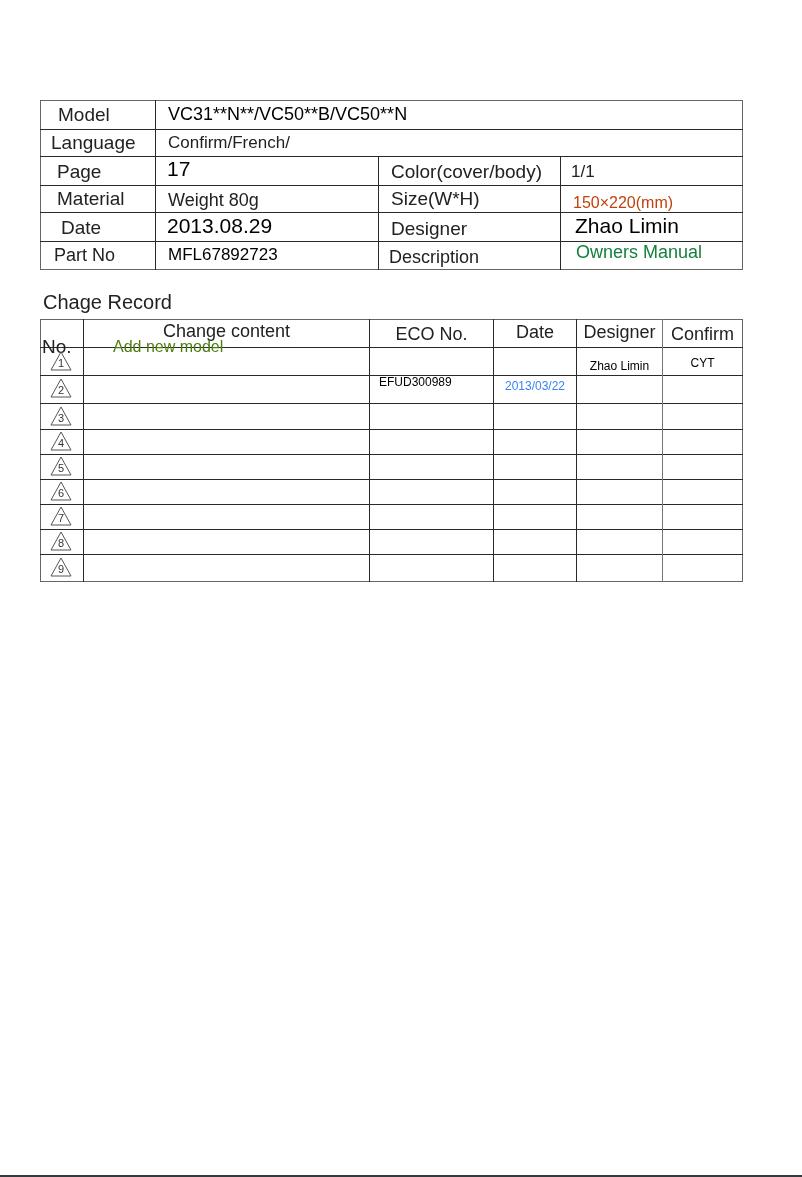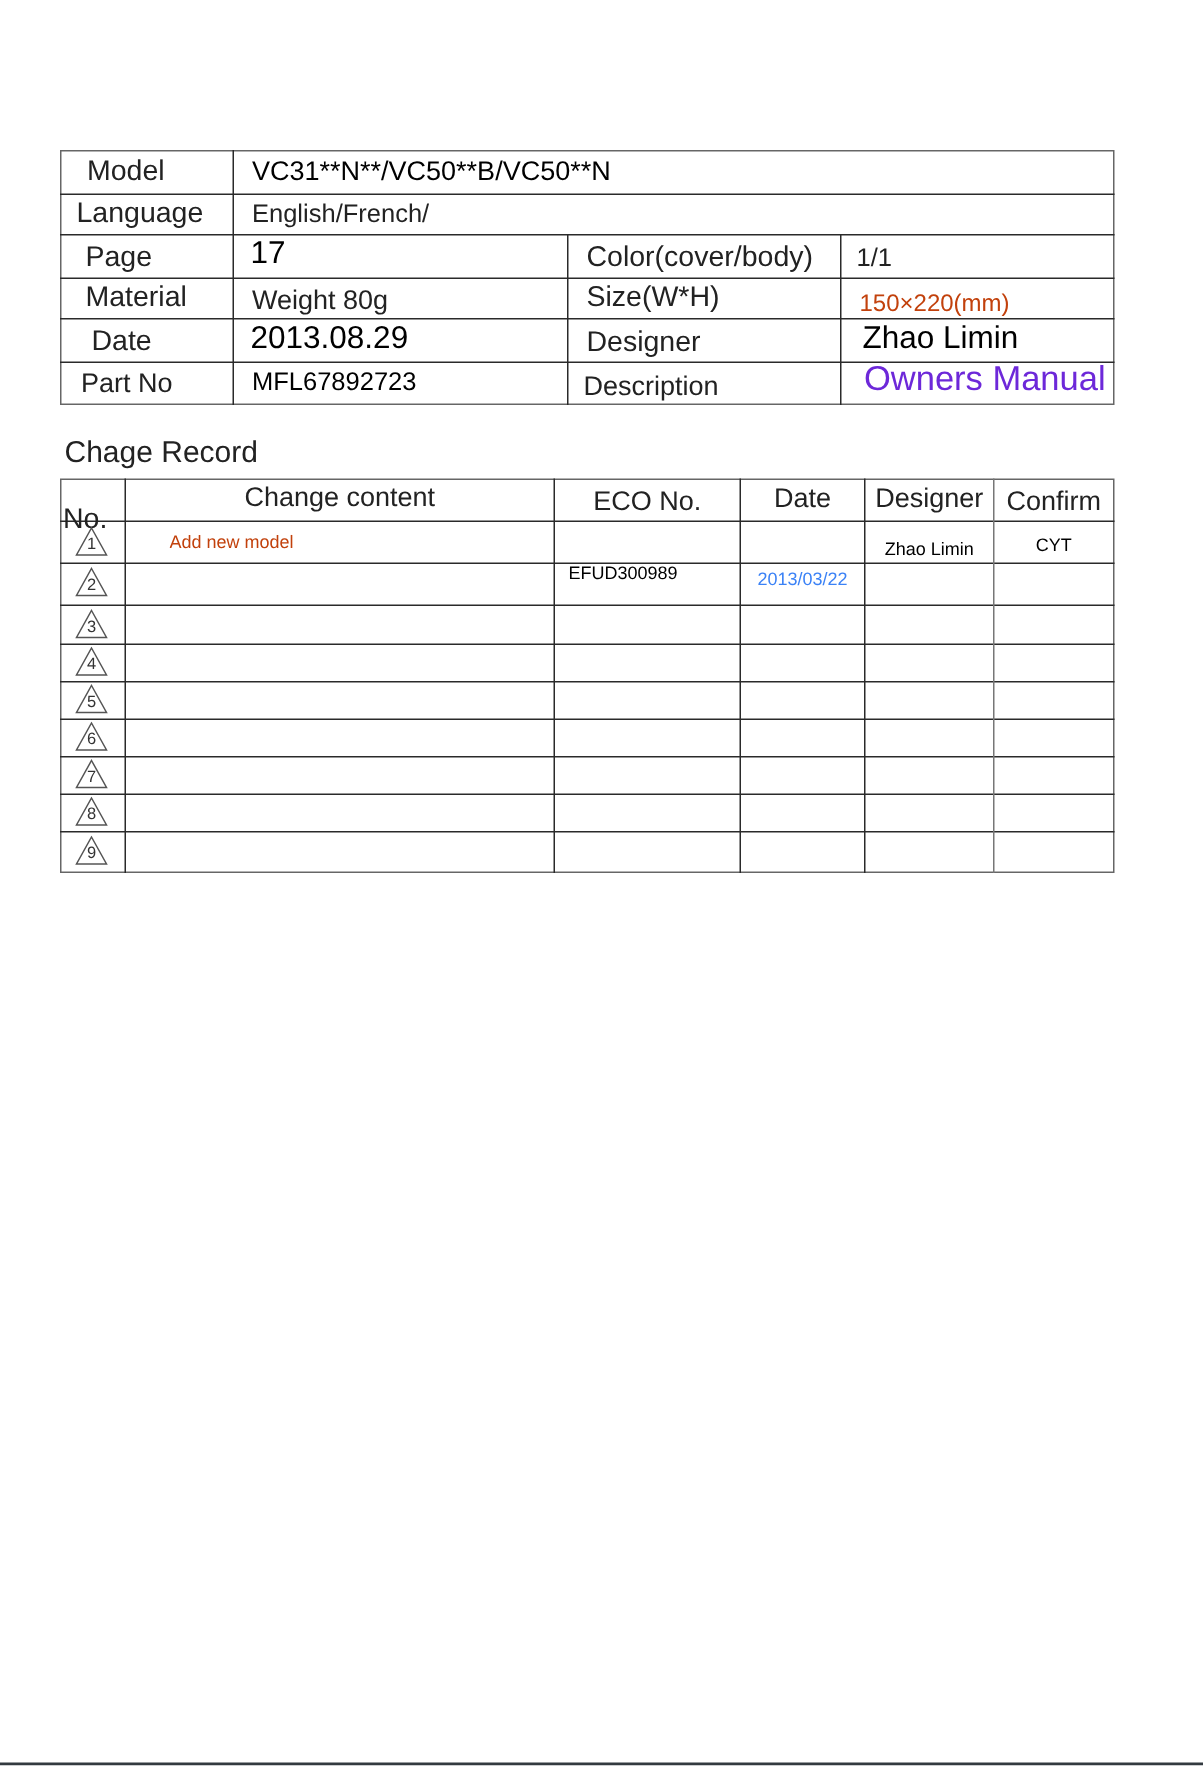--- a/index.html
+++ b/index.html
@@ -29,41 +29,41 @@
   <div class="hline" style="left:40px;top:241px;width:703px;"></div>
 
   <div class="vline" style="left:155px;top:100px;height:170px;"></div>
   <div class="vline" style="left:378px;top:156px;height:114px;"></div>
   <div class="vline" style="left:560px;top:156px;height:114px;"></div>
 
   <div class="cell lbl" style="left:58px;top:100px;height:29px;font-size:19px;">Model</div>
   <div class="cell val" style="left:168px;top:100px;height:29px;font-size:18px;">VC31**N**/VC50**B/VC50**N</div>
 
   <div class="cell lbl" style="left:51px;top:129px;height:27px;font-size:19px;">Language</div>
-  <div class="cell val" style="left:168px;top:129px;height:27px;font-size:17px;color:#222;">English/French/</div>
+  <div class="cell val" style="left:168px;top:129px;height:27px;font-size:17px;color:#222;">Confirm/French/</div>
 
   <div class="cell lbl" style="left:57px;top:158px;height:27px;font-size:19px;">Page</div>
   <div class="cell val" style="left:167px;top:156px;height:26px;font-size:21px;">17</div>
   <div class="cell lbl" style="left:391px;top:158px;height:27px;font-size:19px;">Color(cover/body)</div>
   <div class="cell val" style="left:571px;top:158px;height:27px;font-size:17px;color:#222;">1/1</div>
 
   <div class="cell lbl" style="left:57px;top:185px;height:27px;font-size:19px;">Material</div>
   <div class="cell val" style="left:168px;top:187px;height:27px;font-size:18px;color:#222;">Weight 80g</div>
   <div class="cell lbl" style="left:391px;top:185px;height:27px;font-size:19px;">Size(W*H)</div>
   <div class="cell val" style="left:573px;top:189px;height:27px;font-size:16px;color:#c2410c;">150×220(mm)</div>
 
   <div class="cell lbl" style="left:61px;top:214px;height:27px;font-size:19px;">Date</div>
   <div class="cell val" style="left:167px;top:212px;height:27px;font-size:21px;">2013.08.29</div>
   <div class="cell lbl" style="left:391px;top:215px;height:27px;font-size:19px;">Designer</div>
   <div class="cell val" style="left:575px;top:212px;height:27px;font-size:21px;">Zhao Limin</div>
 
   <div class="cell lbl" style="left:54px;top:242px;height:27px;font-size:18px;">Part No</div>
   <div class="cell val" style="left:168px;top:241px;height:27px;font-size:17px;">MFL67892723</div>
   <div class="cell lbl" style="left:389px;top:244px;height:27px;font-size:18px;">Description</div>
-  <div class="cell val" style="left:576px;top:243px;height:19px;font-size:23px;color:#6d28d9;">Owners Manual</div>
+  <div class="cell val" style="left:576px;top:243px;height:19px;font-size:18px;color:#15803d;">Owners Manual</div>
 </div>
 
 <div class="abs" style="left:43px;top:291px;font-size:20px;color:#222;">Chage Record</div>
 
 <div>
   <div class="outer" style="left:40px;top:319px;width:703px;height:263px;"></div>
 
   <div class="hline" style="left:40px;top:347px;width:703px;"></div>
   <div class="hline" style="left:40px;top:375px;width:703px;"></div>
   <div class="hline" style="left:40px;top:403px;width:703px;"></div>
@@ -84,21 +84,21 @@
   <div class="cell lbl" style="left:84px;top:319px;width:285px;height:24px;justify-content:center;font-size:18px;">Change content</div>
   <div class="cell lbl" style="left:370px;top:322px;width:123px;height:24px;justify-content:center;font-size:18px;">ECO No.</div>
   <div class="cell lbl" style="left:494px;top:320px;width:82px;height:24px;justify-content:center;font-size:18px;">Date</div>
   <div class="cell lbl" style="left:577px;top:320px;width:85px;height:24px;justify-content:center;font-size:18px;">Designer</div>
   <div class="cell lbl" style="left:663px;top:321px;width:79px;height:26px;justify-content:center;font-size:18px;">Confirm</div>
 
   <svg class="tri" style="left:50px;top:351px;" viewBox="0 0 22 20">
       <polygon points="11,1 21,19 1,19" fill="none" stroke="#555" stroke-width="1"></polygon>
     </svg>
   <div class="cell" style="left:52px;top:355px;width:18px;height:16px;justify-content:center;font-size:11px;color:#333;">1</div>
-  <div class="cell" style="left:113px;top:351px;height:20px;font-size:12px;color:#c2410c;">Add new model</div>
+  <div class="cell" style="left:113px;top:337px;height:20px;font-size:16px;color:#4d7c0f;">Add new model</div>
   <div class="cell" style="left:379px;top:356px;height:20px;font-size:12px;color:#000;margin-top:16px;">EFUD300989</div>
   <div class="cell" style="left:494px;top:356px;width:82px;height:20px;justify-content:center;font-size:12px;color:#3b82f6;margin-top:20px;">2013/03/22</div>
   <div class="cell" style="left:577px;top:356px;width:85px;height:20px;justify-content:center;font-size:12px;color:#000;">Zhao Limin</div>
   <div class="cell" style="left:663px;top:353px;width:79px;height:20px;justify-content:center;font-size:12px;color:#000;">CYT</div>
 
   <svg class="tri" style="left:50px;top:378px;" viewBox="0 0 22 20">
       <polygon points="11,1 21,19 1,19" fill="none" stroke="#555" stroke-width="1"></polygon>
     </svg>
   <div class="cell" style="left:52px;top:382px;width:18px;height:16px;justify-content:center;font-size:11px;color:#333;">2</div>
 

